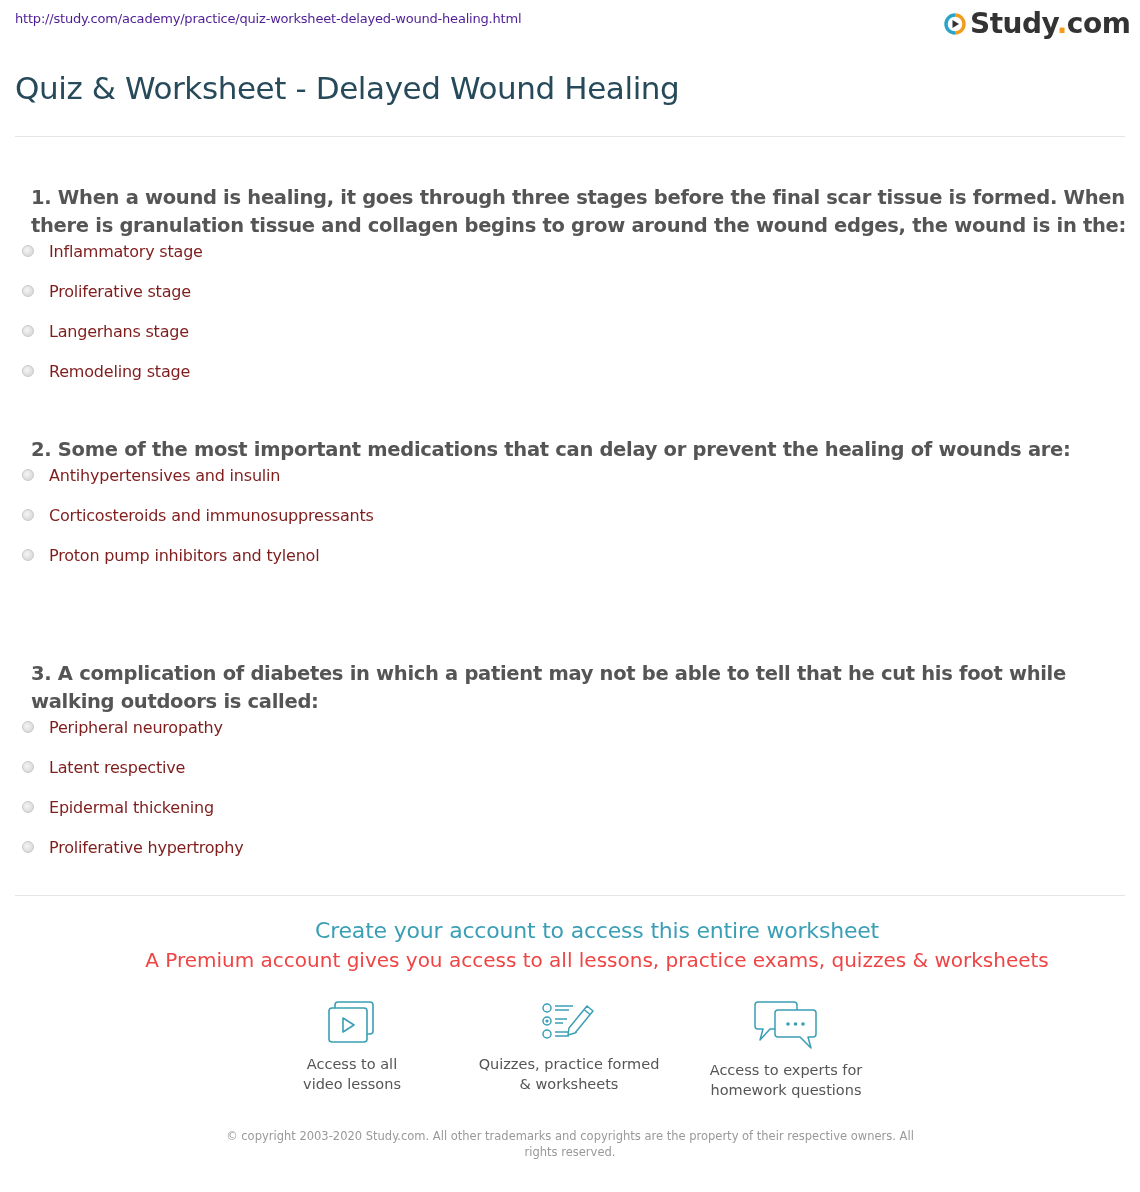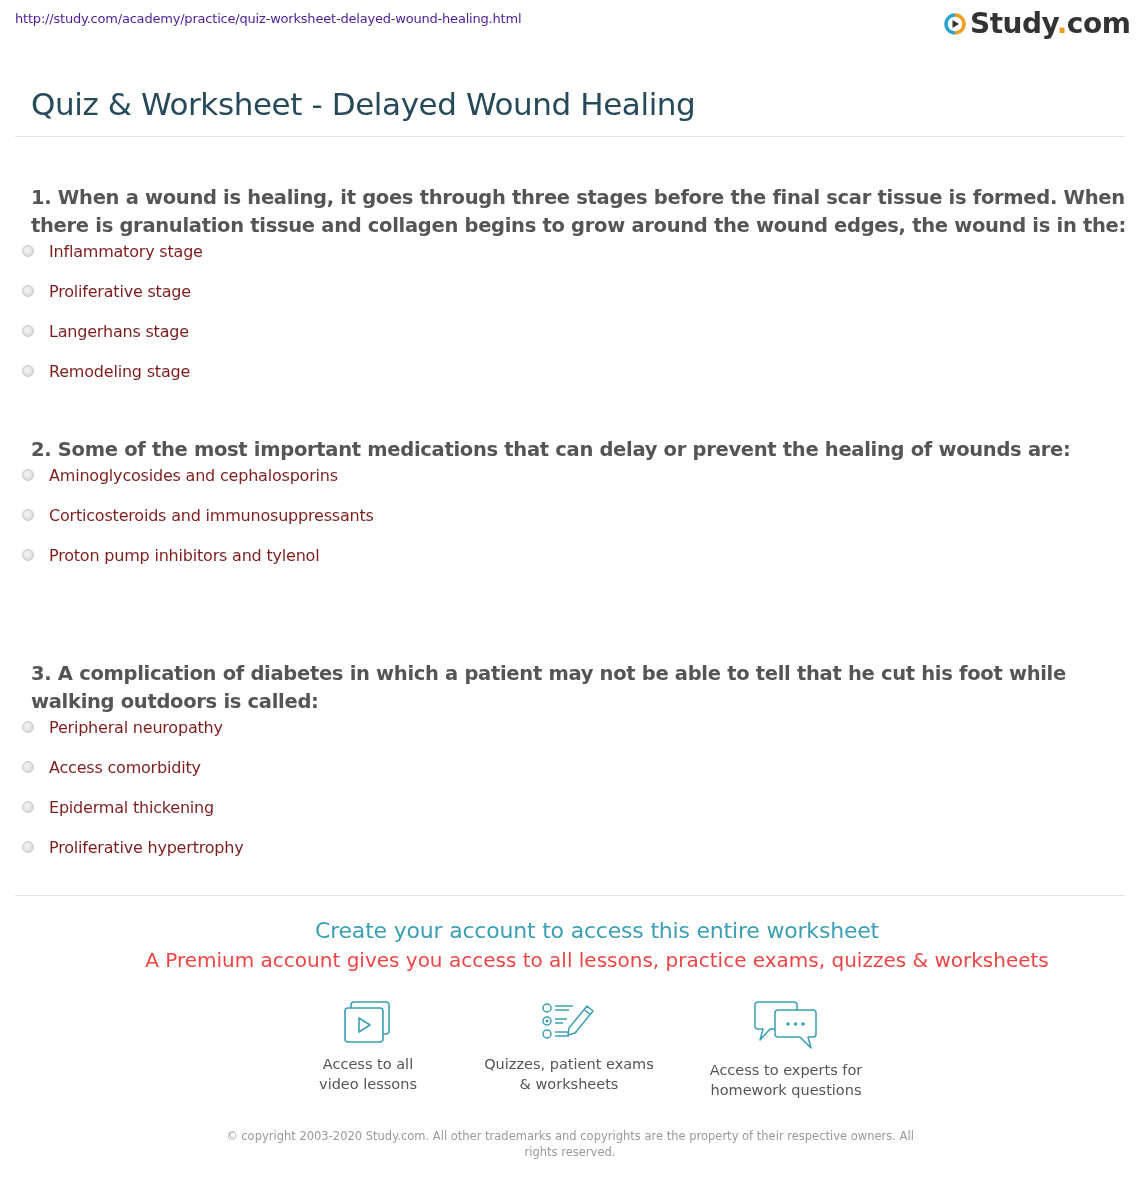--- a/index.html
+++ b/index.html
@@ -2,21 +2,21 @@
 <html><head>
 <meta charset="utf-8">
 <style>
   html, body { margin:0; padding:0; background:#ffffff; }
   body { width:1140px; height:1192px; position:relative; font-family:"DejaVu Sans", sans-serif; color:#555; overflow:hidden; }
   .url { position:absolute; left:15px; top:11px; font-size:13px; color:#4c1d95; letter-spacing:-0.2px; }
   .logo { position:absolute; left:944px; top:8px; display:flex; align-items:center;font-weight:bold; }
   .logo-mark { width:22px; height:22px; position:relative; margin-right:4px; }
   .logo-text { font-size:28px; color:#333; letter-spacing:-0.5px; font-family:"DejaVu Sans", sans-serif; line-height:32px; }
   .logo-dot { color:#f29c1f; }
-  .title { position:absolute; left:15px; top:70px; font-size:31px; color:#274a5b; margin:16px; font-weight:normal; letter-spacing:-0.4px; }
+  .title { position:absolute; left:15px; top:70px; font-size:31px; color:#274a5b; margin:0; font-weight:normal; letter-spacing:-0.4px; }
   .divider { position:absolute; left:15px; width:1110px; height:1px; background:#e5e5e5; }
   .question { position:absolute; left:15px; width:1100px; font-size:19.5px; font-weight:bold; color:#555; line-height:28px; letter-spacing:-0.3px; margin:16px; }
   .answers { position:absolute; left:22px; margin:0; padding:0; list-style:none; }
   .answer { height:40px; display:flex; align-items:center; font-size:16px; color:#7f1d1d; letter-spacing:-0.2px; }
   .radio { width:10px; height:10px; border-radius:50%; border:1px solid #c9c9c9; background:radial-gradient(circle at 40% 40%, #f5f5f5, #d0d0d0); margin-right:15px; flex:none; }
   .cta { position:absolute; left:0; width:1140px; text-align:center;margin-left:27px; }
   .cta-title { top:918px; font-size:22px; color:#3a9fb5; font-weight:normal; letter-spacing:-0.2px; }
   .cta-sub { top:948px; font-size:20px; color:#ef4444; }
   .feature { position:absolute; top:1000px; width:200px; text-align:center; }
   .feature svg { display:block; margin:0 auto; }
@@ -59,58 +59,58 @@
   <li class="answer">
       <span class="radio"></span>
       <span>Remodeling stage</span>
     </li>
 </ul>
 
 <p class="question" style="top:420px">2. Some of the most important medications that can delay or prevent the healing of wounds are:</p>
 <ul class="answers" style="top:455px">
   <li class="answer">
       <span class="radio"></span>
-      <span>Aminoglycosides and cephalosporins</span>
+      <span>Antihypertensives and insulin</span>
     </li>
   <li class="answer">
       <span class="radio"></span>
       <span>Corticosteroids and immunosuppressants</span>
     </li>
   <li class="answer">
       <span class="radio"></span>
       <span>Proton pump inhibitors and tylenol</span>
     </li>
 </ul>
 
 <p class="question" style="top:644px">3. A complication of diabetes in which a patient may not be able to tell that he cut his foot while walking outdoors is called:</p>
 <ul class="answers" style="top:707px">
   <li class="answer">
       <span class="radio"></span>
       <span>Peripheral neuropathy</span>
     </li>
   <li class="answer">
       <span class="radio"></span>
-      <span>Access comorbidity</span>
+      <span>Latent respective</span>
     </li>
   <li class="answer">
       <span class="radio"></span>
       <span>Epidermal thickening</span>
     </li>
   <li class="answer">
       <span class="radio"></span>
       <span>Proliferative hypertrophy</span>
     </li>
 </ul>
 
 <div class="divider" style="top:895px"></div>
 
 <div class="cta cta-title">Create your account to access this entire worksheet</div>
 <div class="cta cta-sub">A Premium account gives you access to all lessons, practice exams, quizzes &amp; worksheets</div>
 
-<div class="feature" style="left:268px">
+<div class="feature" style="left:252px">
   <svg width="50" height="44" viewBox="0 0 50 44">
     <rect x="8" y="2" width="38" height="32" rx="3" fill="#fff" stroke="#3a9fb5" stroke-width="1.6"></rect>
     <rect x="2" y="8" width="38" height="34" rx="3" fill="#fff" stroke="#3a9fb5" stroke-width="1.6"></rect>
     <polygon points="16,18 27,25 16,32" fill="none" stroke="#3a9fb5" stroke-width="1.6" stroke-linejoin="round"></polygon>
   </svg>
   <div class="feature-label">
       <div>Access to all</div>
       <div>video lessons</div>
     </div>
 </div>
@@ -124,21 +124,21 @@
     <line x1="14" y1="6" x2="32" y2="6" stroke="#3a9fb5" stroke-width="1.5"></line>
     <line x1="14" y1="10" x2="28" y2="10" stroke="#3a9fb5" stroke-width="1.5"></line>
     <line x1="14" y1="19" x2="26" y2="19" stroke="#3a9fb5" stroke-width="1.5"></line>
     <line x1="14" y1="23" x2="22" y2="23" stroke="#3a9fb5" stroke-width="1.5"></line>
     <line x1="14" y1="32" x2="36" y2="32" stroke="#3a9fb5" stroke-width="1.5"></line>
     <line x1="14" y1="36" x2="28" y2="36" stroke="#3a9fb5" stroke-width="1.5"></line>
     <path d="M28 28 L46 6 L52 11 L34 33 L27 35 Z" fill="#fff" stroke="#3a9fb5" stroke-width="1.5" stroke-linejoin="round"></path>
     <line x1="43" y1="9.5" x2="49" y2="14.5" stroke="#3a9fb5" stroke-width="1.5"></line>
   </svg>
   <div class="feature-label">
-      <div>Quizzes, patient exams</div>
+      <div>Quizzes, practice formed</div>
       <div>&amp; worksheets</div>
     </div>
 </div>
 
 <div class="feature" style="left:686px">
   <svg width="64" height="50" viewBox="0 0 64 50">
     <path d="M4 2 H40 a3 3 0 0 1 3 3 V26 a3 3 0 0 1 -3 3 H16 L6 40 L9 29 H4 a3 3 0 0 1 -3 -3 V5 a3 3 0 0 1 3 -3 Z" fill="#fff" stroke="#3a9fb5" stroke-width="1.5" stroke-linejoin="round"></path>
     <path d="M24 10 H59 a3 3 0 0 1 3 3 V34 a3 3 0 0 1 -3 3 H54 L57 48 L46 37 H24 a3 3 0 0 1 -3 -3 V13 a3 3 0 0 1 3 -3 Z" fill="#fff" stroke="#3a9fb5" stroke-width="1.5" stroke-linejoin="round"></path>
     <circle cx="34" cy="24" r="1.8" fill="#3a9fb5"></circle>
     <circle cx="41.5" cy="24" r="1.8" fill="#3a9fb5"></circle>

